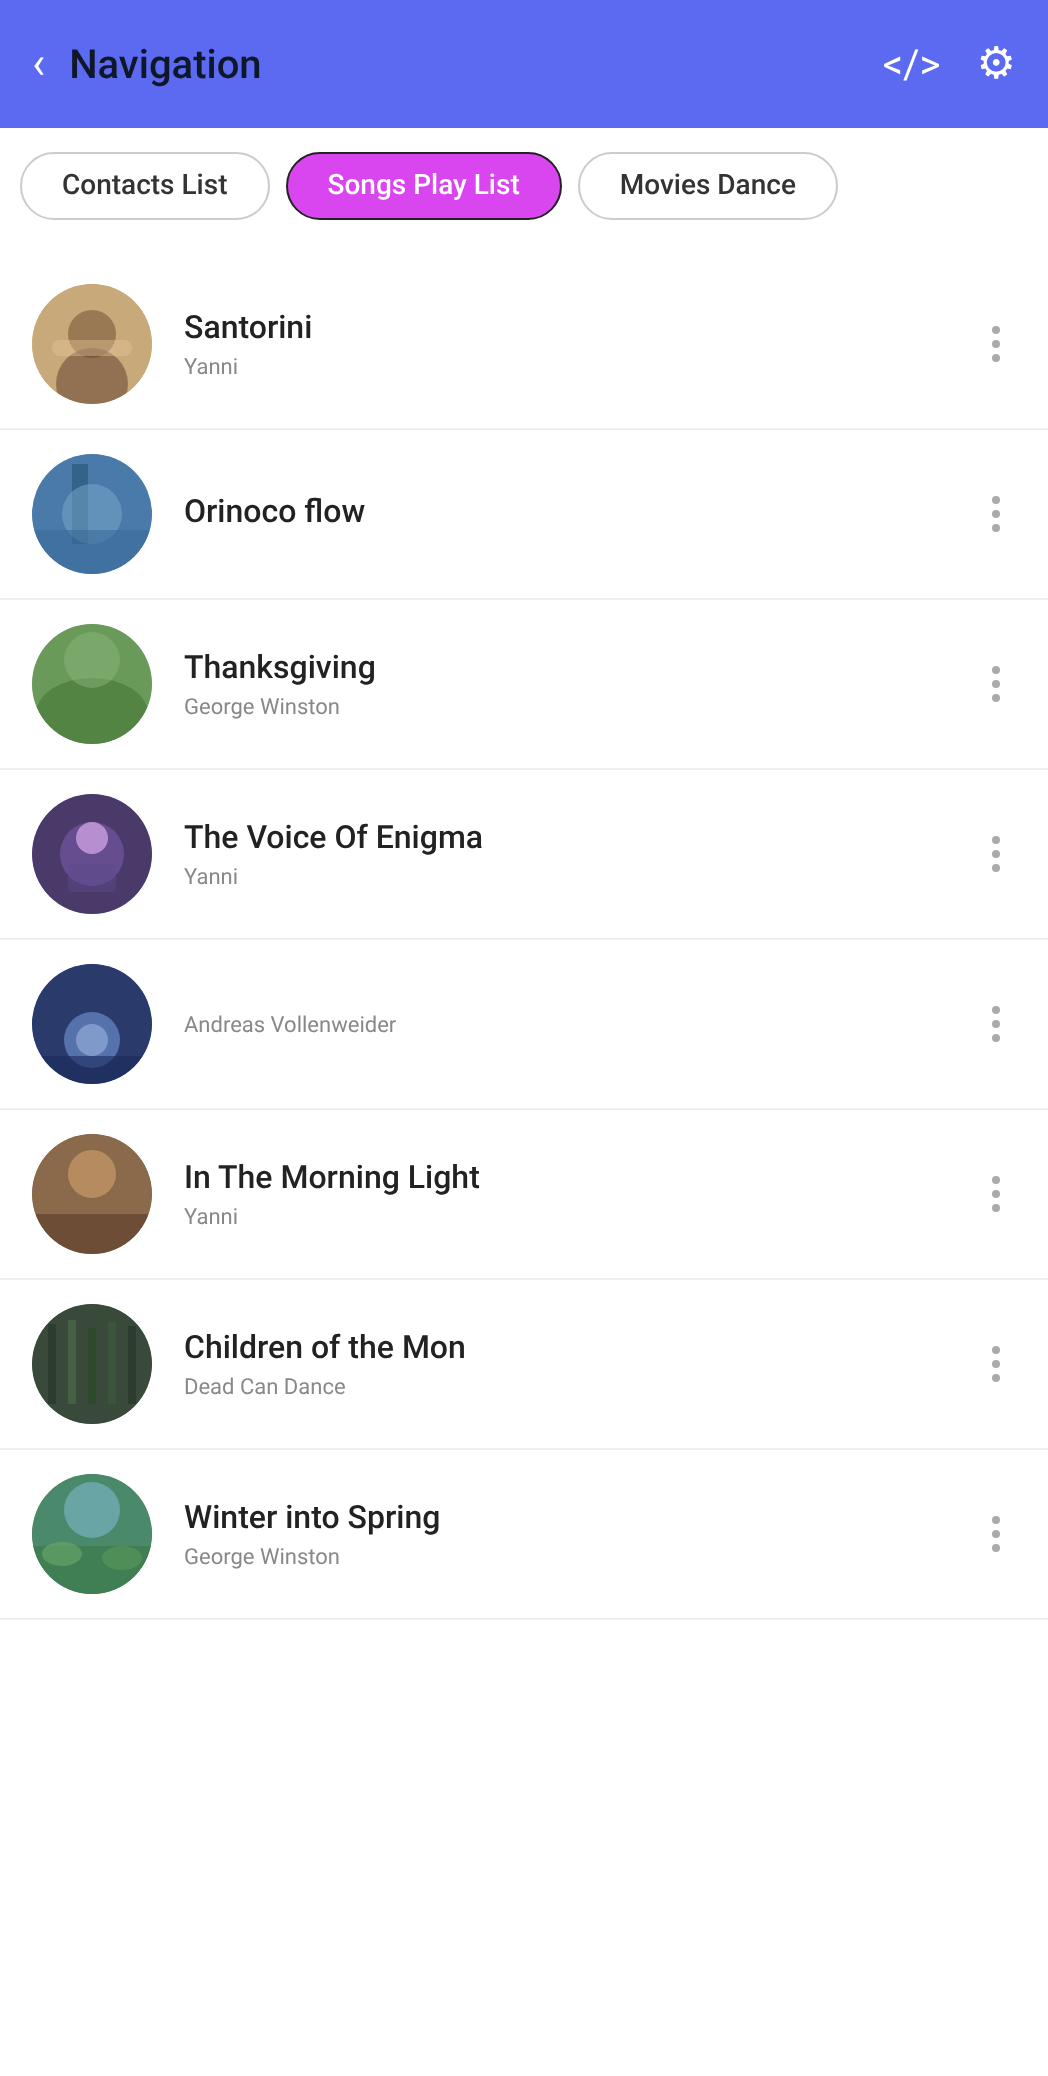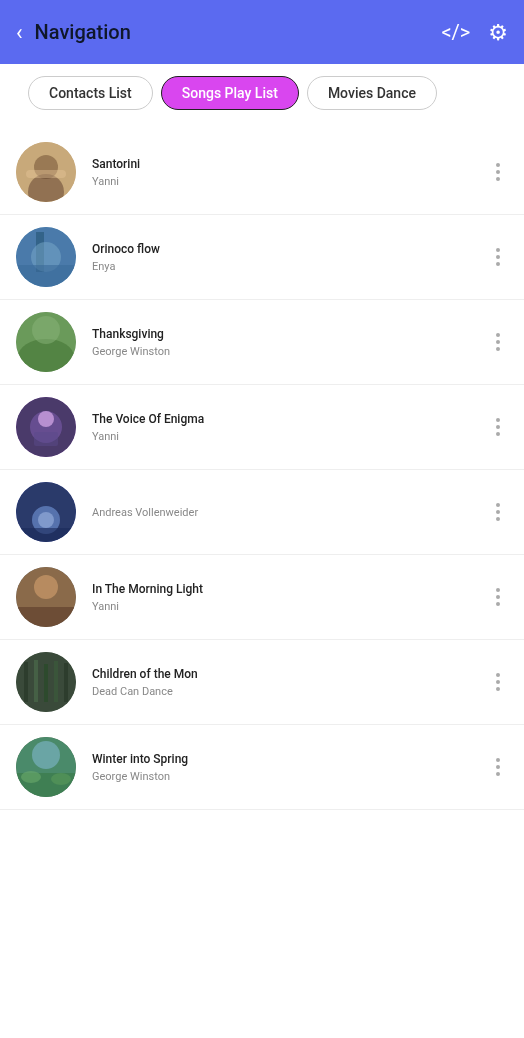--- a/index.html
+++ b/index.html
@@ -40,21 +40,21 @@
     .header-gear {
       color: #fff;
       font-size: 22px;
       cursor: pointer;
     }
 
     
     .tab-bar {
       display: flex;
       align-items: center;
-      padding: 12px 28px;
+      padding: 12px 10px;
       gap: 8px;
       background: #fff;
       overflow-x: auto;
       scrollbar-width: none;
     }
     .tab-bar::-webkit-scrollbar { display: none; }
     .tab {
       white-space: nowrap;
       padding: 8px 20px;
       border-radius: 30px;
@@ -94,21 +94,21 @@
       justify-content: center;
     }
     .song-avatar svg {
       width: 60px;
       height: 60px;
     }
     .song-info {
       flex: 1;
     }
     .song-title {
-      font-size: 12px;
+      font-size: 16px;
       font-weight: 500;
       color: #222;
       margin-bottom: 4px;
     }
     .song-artist {
       font-size: 11px;
       color: #888;
     }
     .song-menu {
       display: flex;
@@ -186,21 +186,20 @@
           <g clip-path="url(#clip1)">
             <circle cx="30" cy="30" r="30" fill="#4a7aaa"></circle>
      <rect x="20" y="5" width="8" height="40" fill="#2a5a7a" opacity="0.7"></rect>
      <circle cx="30" cy="30" r="15" fill="#7aaaca" opacity="0.5"></circle>
      <rect x="0" y="38" width="60" height="22" fill="#3a6a9a" opacity="0.6"></rect>
           </g>
         </svg>
       </div>
       <div class="song-info">
         <div class="song-title">Orinoco flow</div>
-        <div class="song-artist">Enya</div>
       </div>
       <div class="song-menu">
         <div class="dot"></div>
         <div class="dot"></div>
         <div class="dot"></div>
       </div>
     </div>
     <div class="song-item">
       <div class="song-avatar av-3">
         <svg viewBox="0 0 60 60" xmlns="http://www.w3.org/2000/svg">

